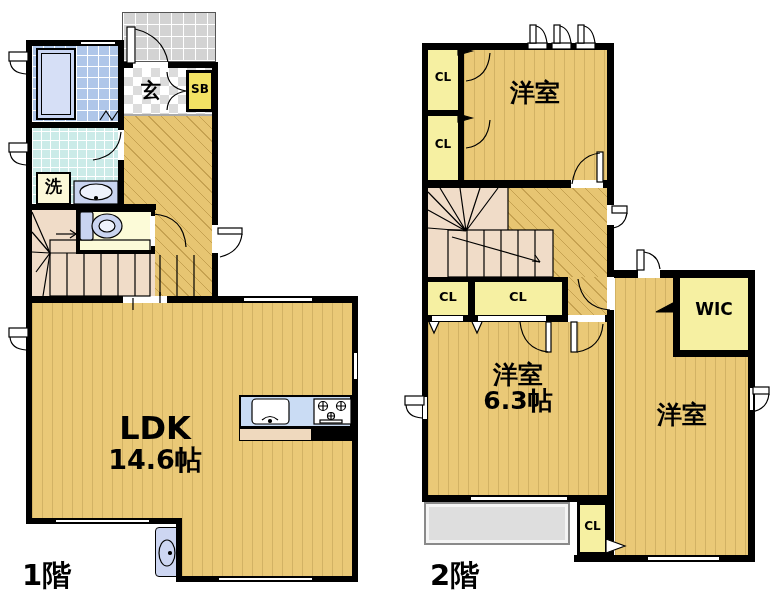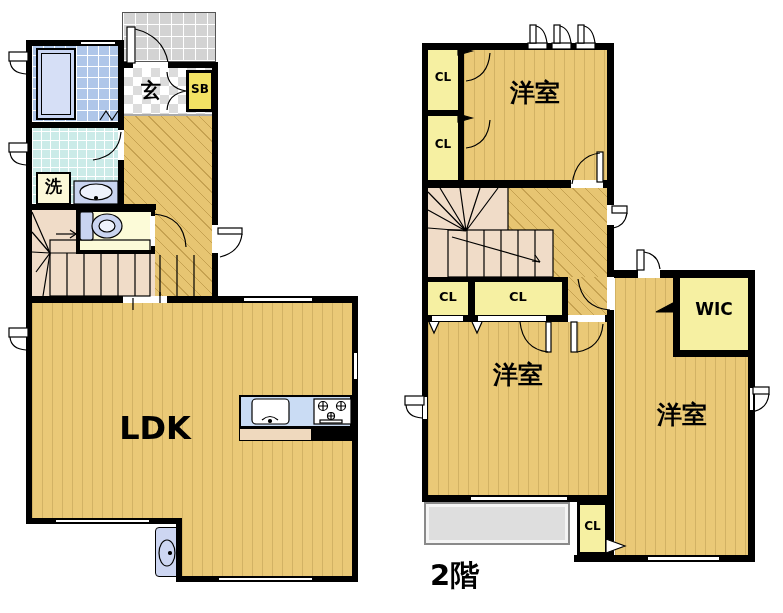--- a/index.html
+++ b/index.html
@@ -239,27 +239,30 @@
       <path d="M467,230 L467,277 M484,230 L484,277 M501,230 L501,277 M518,230 L518,277 M535,230 L535,277"></path>
       <path d="M466,231 L428,192 M466,231 L440,188 M466,231 L460,188 M466,231 L480,188 M466,231 L498,188 M466,231 L428,210 M466,231 L428,228"></path>
       <path d="M508,188 L508,230"></path>
       <path d="M452,237 L540,262"></path>
         <path d="M540,262 L532,261 M540,262 L535,255"></path>
     </g>
   </svg>
 
   <div class="lbl" style="left:78px;top:412px;width:154px;">
     <div style="font-size:32px;">LDK</div>
-  </div>
+    <div style="font-size:27px;">14.6帖</div>
+  </div>
+  <div class="lbl" style="left:22px;top:560px;width:95px;font-size:29px;text-align:left;">1階</div>
 
   <div class="lbl" style="left:460px;top:80px;width:150px;">
     <div style="font-size:25px;">洋室</div>
   </div>
   <div class="lbl" style="left:438px;top:362px;width:160px;">
     <div style="font-size:25px;">洋室</div>
+    <div style="font-size:25px;">6.3帖</div>
   </div>
   <div class="lbl" style="left:613px;top:402px;width:138px;">
     <div style="font-size:25px;">洋室</div>
   </div>
   <div class="lbl" style="left:678px;top:301px;width:72px;font-size:17px;">WIC</div>
   <div class="lbl" style="left:428px;top:71px;width:30px;font-size:12px;">CL</div>
   <div class="lbl" style="left:428px;top:138px;width:30px;font-size:12px;">CL</div>
   <div class="lbl" style="left:430px;top:290px;width:36px;font-size:13px;">CL</div>
   <div class="lbl" style="left:498px;top:290px;width:40px;font-size:13px;">CL</div>
   <div class="lbl" style="left:578px;top:520px;width:29px;font-size:12px;">CL</div>

